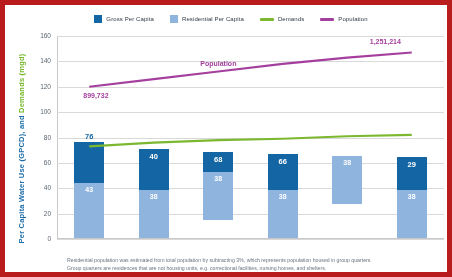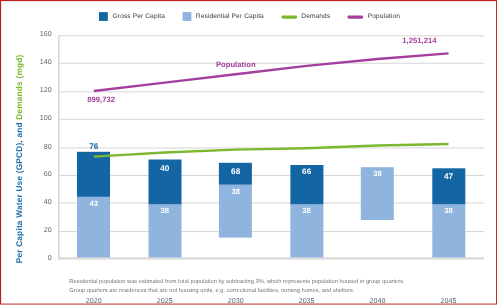--- a/index.html
+++ b/index.html
@@ -9,21 +9,21 @@
   }
   body {
     font-family: "Liberation Sans", sans-serif;
   }
   #figure {
     position: relative;
     width: 452px;
     height: 277px;
     box-sizing: border-box;
     background: #ffffff;
-    border: 1px solid #b91c1c;
+    border: 5px solid #b91c1c;
     overflow: hidden;
     padding-left: 20px;
   }
 
   
   .legend {
     position: absolute;
     left: 0;
     top: 10px;
     width: 452px;
@@ -277,35 +277,35 @@
         </div>
         <div class="bar-group" style="left: 161.25px; height: 86.275px;">
           <div class="bar-top" style="height: 20px;">
             <div class="bar-total" style="color: rgb(255, 255, 255); top: 3px;">68</div>
           </div>
           <div class="bar-bottom" style="height: 48.2125px;">
             <div class="bar-val">38</div>
           </div>
         </div>
         <div class="bar-group" style="left: 225.75px; height: 83.7375px;">
-          <div class="bar-top" style="height: 35.525px; font-family: Liberation Mono, monospace;">
+          <div class="bar-top" style="height: 35.525px;">
             <div class="bar-total" style="color: rgb(255, 255, 255); top: 3px;">66</div>
           </div>
           <div class="bar-bottom" style="height: 48.2125px;">
             <div class="bar-val">38</div>
           </div>
         </div>
         <div class="bar-group" style="left: 290.25px; height: 82.4688px;">
           <div class="bar-bottom" style="height: 48.2125px;">
             <div class="bar-val">38</div>
           </div>
         </div>
         <div class="bar-group" style="left: 354.75px; height: 81.2px;">
           <div class="bar-top" style="height: 32.9875px;">
-            <div class="bar-total" style="color: rgb(255, 255, 255); top: 3px;">47</div>
+            <div class="bar-total" style="color: rgb(255, 255, 255); top: 3px;">29</div>
           </div>
           <div class="bar-bottom" style="height: 48.2125px;">
             <div class="bar-val">38</div>
           </div>
         </div>
       </div>
 
     <svg class="overlay" viewBox="0 0 387 203" preserveAspectRatio="none">
       <polyline id="demands-line" fill="none" stroke="#7cb82f" stroke-width="2.2" stroke-linejoin="round" points="32.25,110.38 96.75,106.58 161.25,104.04 225.75,102.77 290.25,100.23 354.75,98.96"></polyline>
       <polyline id="population-line" fill="none" stroke="#a53f9e" stroke-width="2.2" stroke-linejoin="round" points="32.25,50.75 96.75,43.14 161.25,35.53 225.75,27.91 290.25,21.57 354.75,16.49"></polyline>

